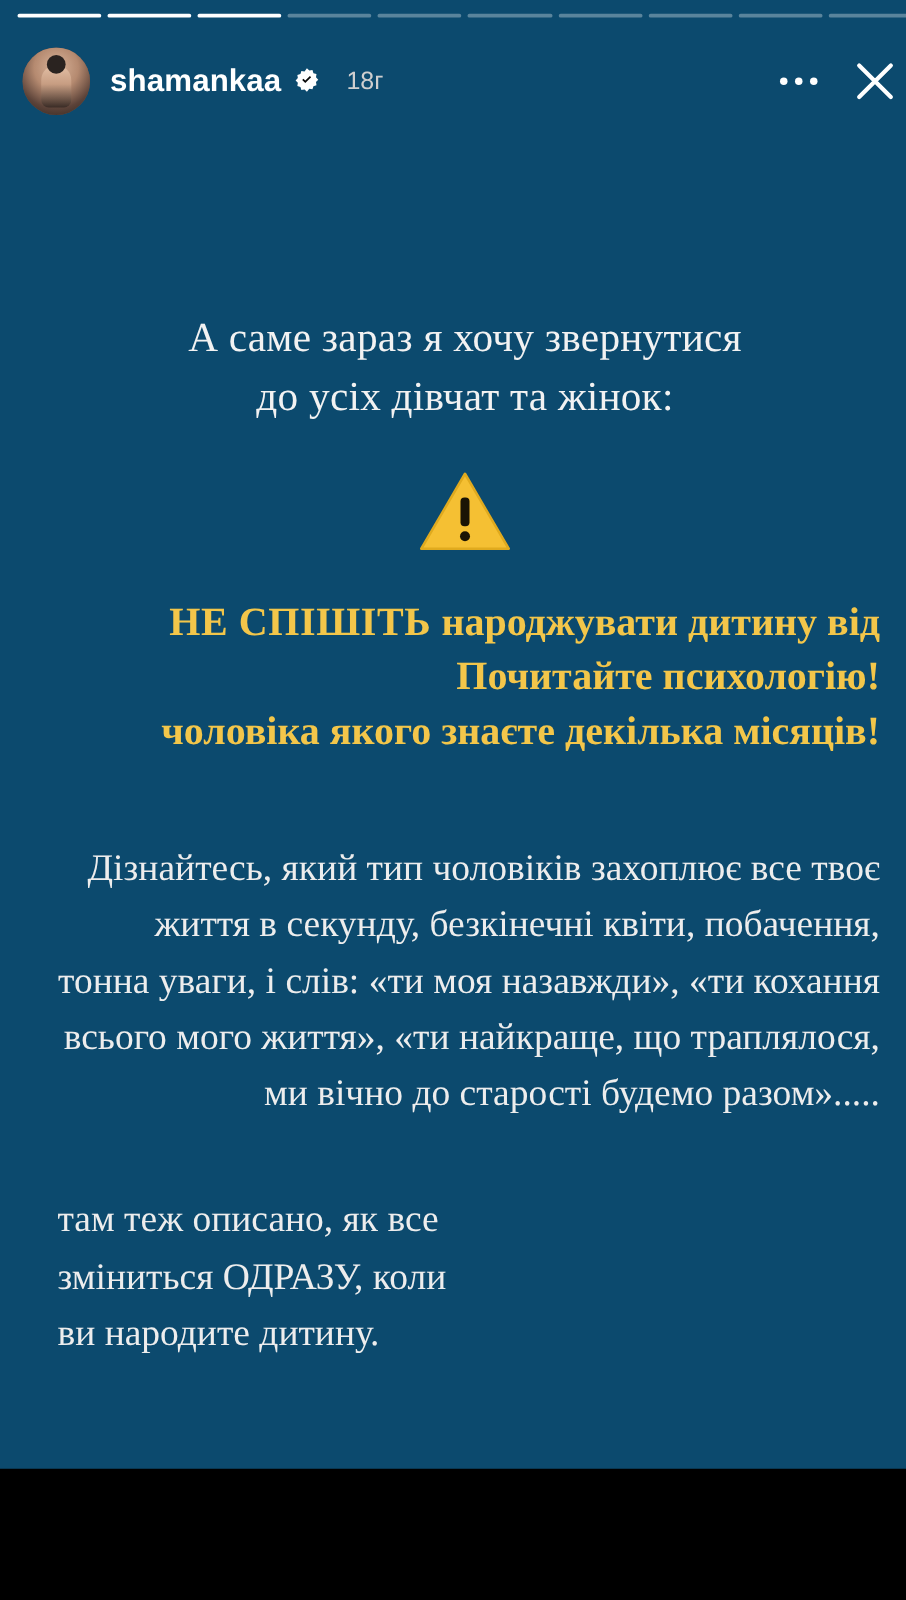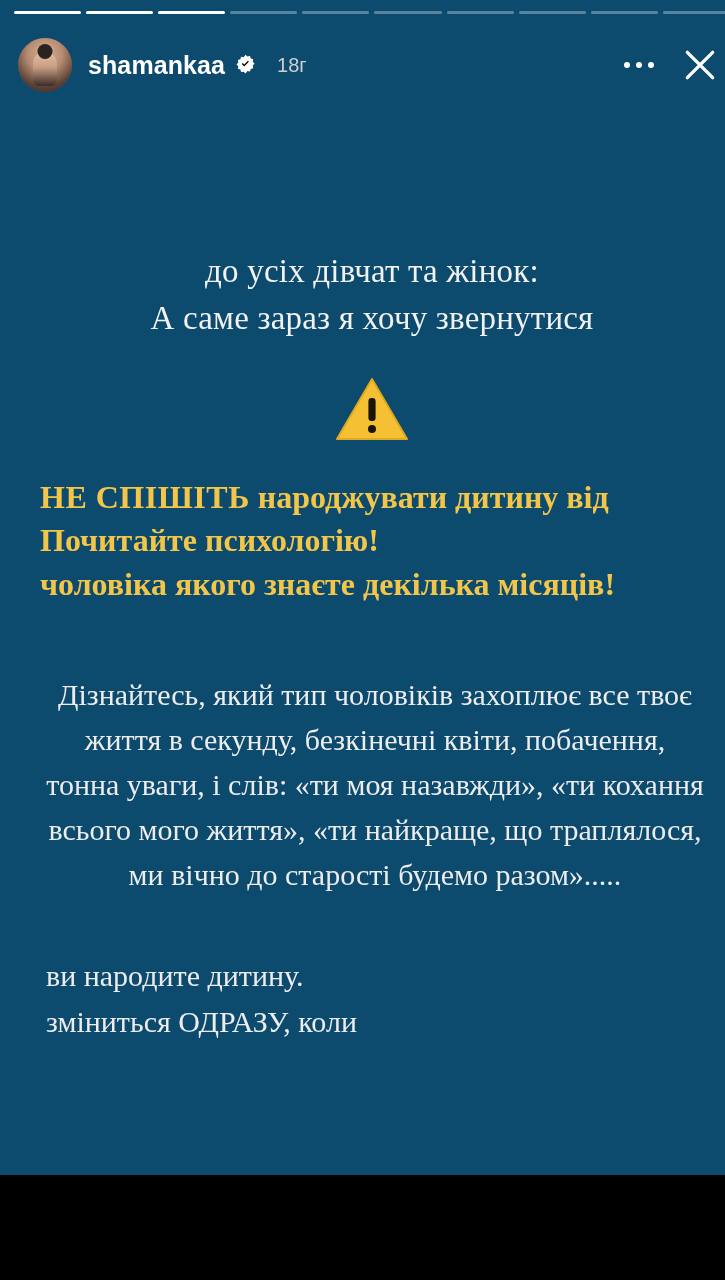--- a/index.html
+++ b/index.html
@@ -165,37 +165,37 @@
 
   .warn-icon {
     margin: 34px auto 0;
     width: 74px;
     height: 66px;
     display: block;
   }
 
   .block-warning {
     margin-top: 34px;
-    text-align: left;
+    text-align: right;
     font-family: "Liberation Serif", serif;
     font-size: 32px;
     line-height: 1.36;
     color: #f3c64a;
     font-weight: 700;
   }
   .block-warning .caps-strong {
     letter-spacing: 0.5px;
   }
   .block-warning .line3 {
     display: block;
   }
 
   .block-body {
     margin-top: 66px;
-    text-align: center;
+    text-align: right;
     font-family: "Liberation Serif", serif;
     font-size: 30px;
     line-height: 1.5;
     color: #ededed;
     padding-left: 6px;
   }
 
   .block-tail {
     margin-top: 56px;
     text-align: left;
@@ -254,39 +254,40 @@
     <div class="close-btn">
       <svg viewBox="0 0 24 24" width="38" height="38" aria-hidden="true">
         <path d="M4 4 L20 20 M20 4 L4 20" stroke="#ffffff" stroke-width="2.1" stroke-linecap="round" fill="none"></path>
       </svg>
     </div>
   </div>
 
   <div class="content">
 
     <div class="block-intro">
+      <div>А саме зараз я хочу звернутися</div>
       <div>до усіх дівчат та жінок:</div>
-      <div>А саме зараз я хочу звернутися</div>
     </div>
 
     <span class="warn-icon">
       <svg viewBox="0 0 74 66" width="74" height="66" aria-hidden="true">
         <path d="M37 3 L72 63 L2 63 Z" fill="#f5c033" stroke="#e0aa1e" stroke-width="2" stroke-linejoin="round"></path>
         <rect x="33.4" y="22" width="7.2" height="23" rx="3.2" fill="#1a1405"></rect>
         <circle cx="37" cy="53" r="4" fill="#1a1405"></circle>
       </svg>
     </span>
 
     <div class="block-warning">
       <span class="caps-strong">НЕ СПІШІТЬ</span><span> народжувати дитину від</span>
       <span class="line3">Почитайте психологію!</span>
       <span class="line3">чоловіка якого знаєте декілька місяців!</span>
     </div>
 
     <div class="block-body">Дізнайтесь, який тип чоловіків захоплює все твоє життя в секунду, безкінечні квіти, побачення, тонна уваги, і слів: «ти моя назавжди», «ти кохання всього мого життя», «ти найкраще, що траплялося, ми вічно до старості будемо разом».....</div>
 
     <div class="block-tail">
+      <span class="l">там теж описано, як все</span>
+      <span class="l">зміниться ОДРАЗУ, коли</span>
       <span class="l">ви народите дитину.</span>
-      <span class="l">зміниться ОДРАЗУ, коли</span>
     </div>
 
   </div>
 </div>
 
 </body></html>

